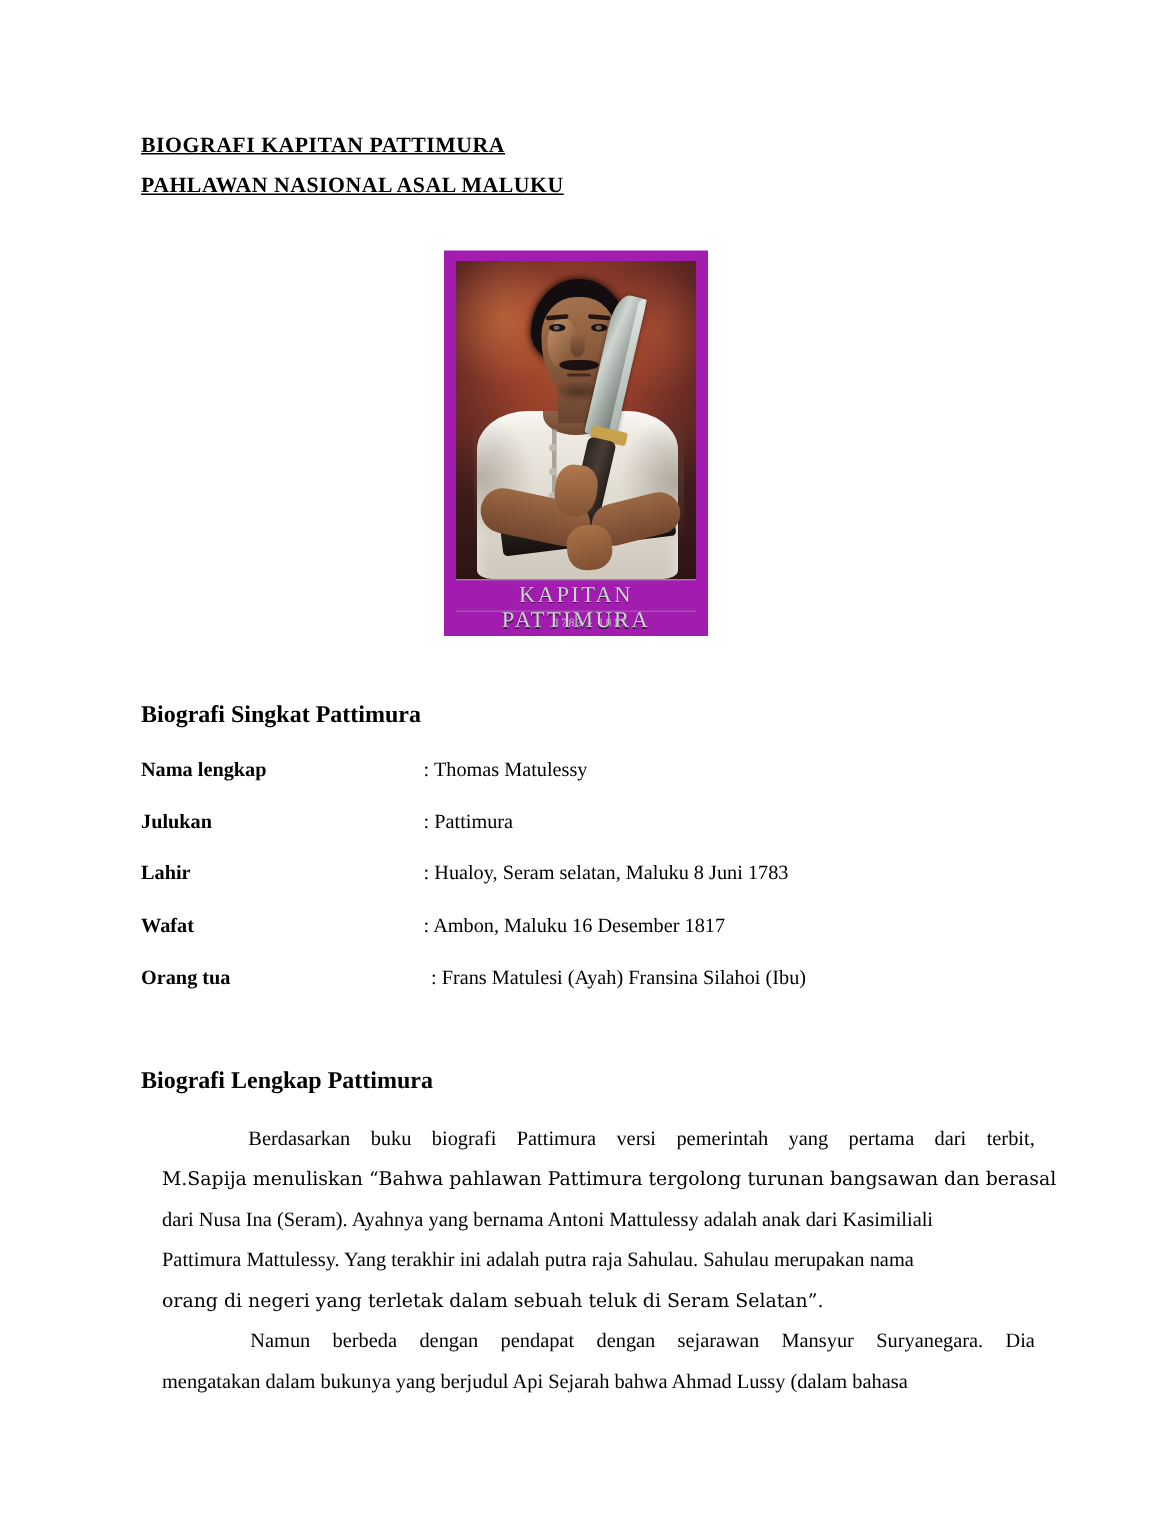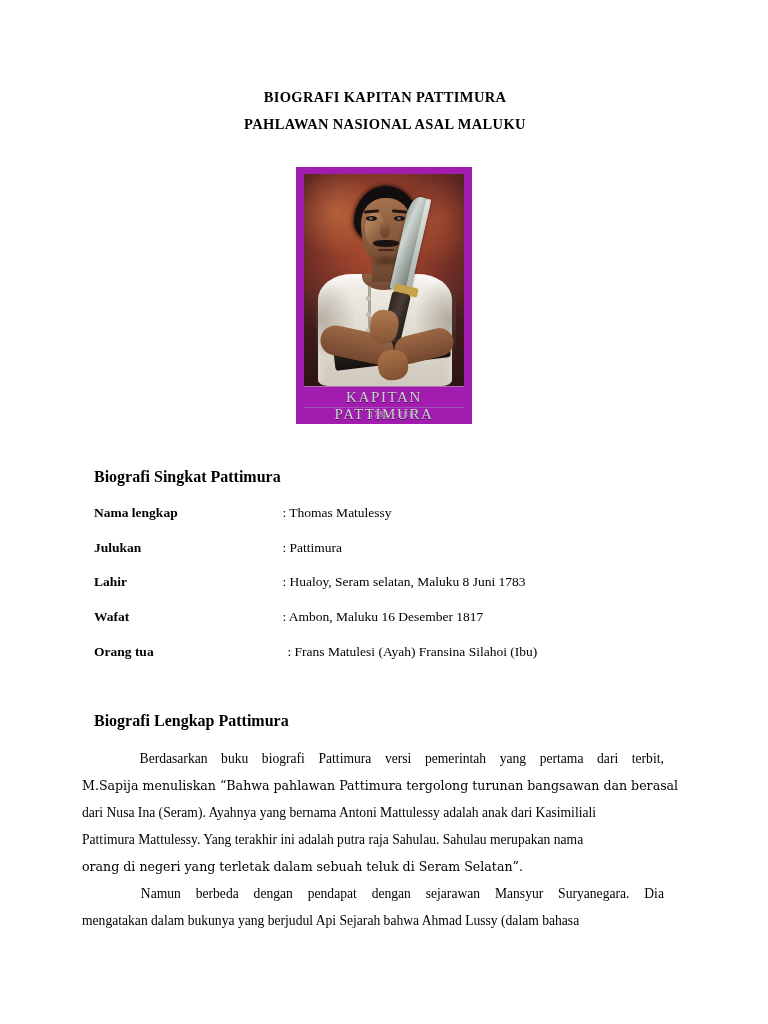--- a/index.html
+++ b/index.html
@@ -24,21 +24,22 @@
     height: 1024px;
     background: #ffffff;
   }
 
   
   .doc-title-block {
     position: absolute;
     left: 94px;
     top: 84px;
     width: 582px;
-    text-align: center;
+    text-align: left;
+    text-decoration: underline;
   }
   .doc-title-line {
     font-weight: bold;
     font-size: 14.5px;
     letter-spacing: 0.35px;
     line-height: 27px;
     white-space: nowrap;
   }
 
   
@@ -355,21 +356,21 @@
     vertical-align: top;
   }
   .field-value {
     display: inline-block;
     vertical-align: top;
     margin-left: 47px;
   }
 
   .line {
     position: absolute;
-    left: 82px;
+    left: 108px;
     width: 582px;
     height: 27px;
     line-height: 27px;
     font-size: 13.6px;
     white-space: nowrap;
     gap: 12px;
   }
   .line.spread {
     display: flex;
     justify-content: space-between;

